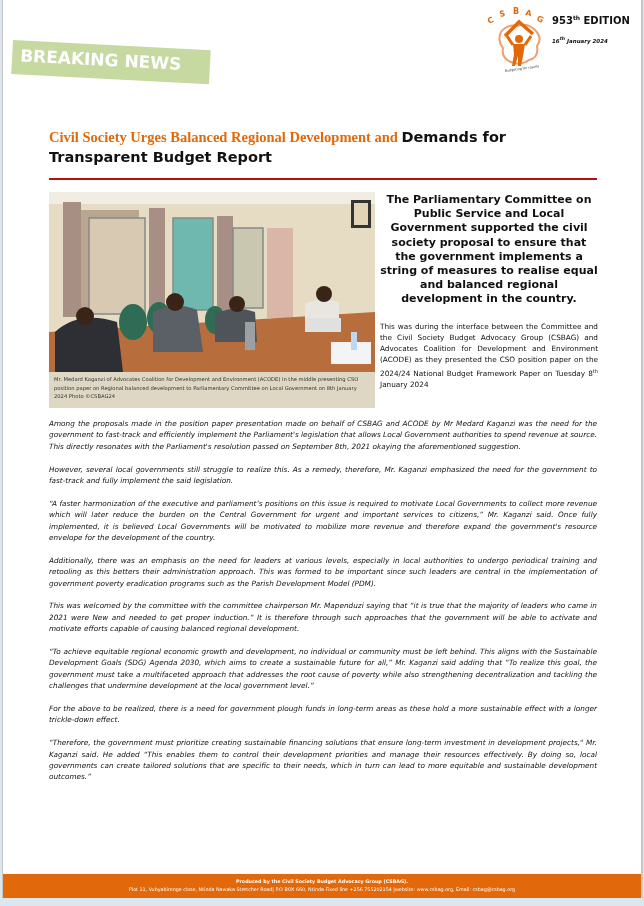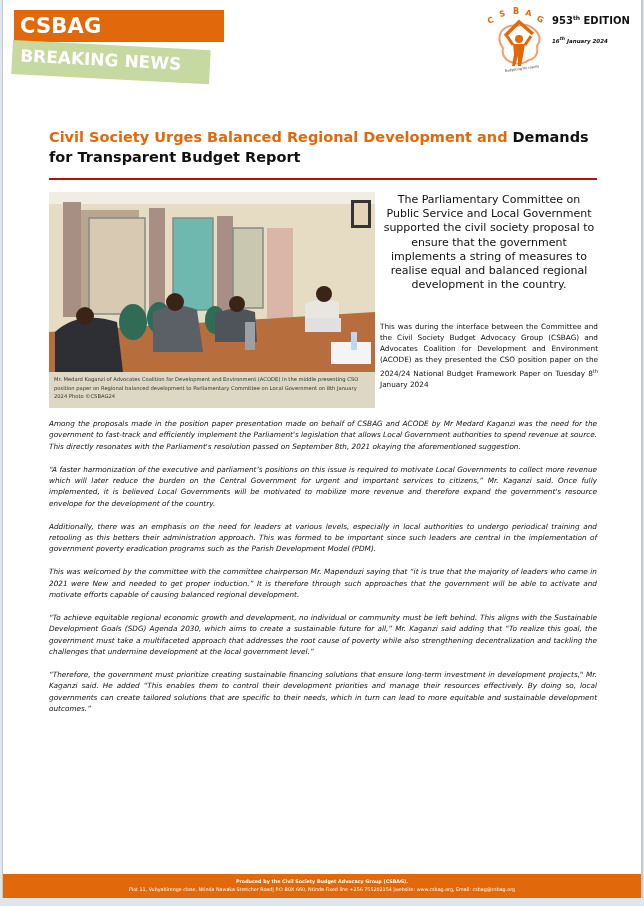--- a/index.html
+++ b/index.html
@@ -31,36 +31,36 @@
     position: absolute; left: 549px; top: 14px; font-size: 10px; font-weight: bold; color: #111;
   }
   .edition sup { font-size: 6px; }
   .date {
     position: absolute; left: 549px; top: 36px; font-size: 5.5px; font-weight: bold; font-style: italic; color: #111;
   }
   .headline {
     position: absolute; left: 46px; top: 127px; width: 550px;
     font-size: 14.5px; font-weight: bold; line-height: 20px; color: #111;
   }
-  .headline .orange { color: #e2690b; }
+  .headline .orange { color: #e2690b; font-family: Liberation Serif, serif; }
   .rule {
     position: absolute; left: 46px; top: 178px; width: 548px; height: 2px; background: #b80f0f;
   }
   .photo {
     position: absolute; left: 46px; top: 192px; width: 326px; height: 180px; overflow: hidden;
     background: #d9cfb6;
   }
   .caption {
     position: absolute; left: 46px; top: 372px; width: 326px; height: 36px;
     background: #ddd7c4; color: #333; font-size: 5.2px; line-height: 8.5px;
     padding: 3px 5px; box-sizing: border-box;
   }
   .lead {
     position: absolute; left: 377px; top: 193px; width: 218px;
-    text-align: center; font-weight: normal; font-size: 11px; line-height: 14.2px; color: #111;
+    text-align: center; font-weight: bold; font-size: 11px; line-height: 14.2px; color: #111;
   }
   .intro {
     position: absolute; left: 377px; top: 322px; width: 218px;
     font-size: 7.3px; line-height: 10.9px; color: #111; text-align: justify;
   }
   .intro sup { font-size: 5px; }
   .body {
     position: absolute; left: 46px; top: 418px; width: 548px;
     font-size: 7.3px; line-height: 11.4px; color: #111; text-align: justify; font-style: italic;
   }
@@ -70,21 +70,20 @@
     background: #e2690b; color: #fff; text-align: center; font-size: 4.8px; line-height: 8px;
     padding-top: 4px; box-sizing: border-box;
   }
   .footer .l1 { font-weight: bold; }
 </style>
 </head>
 <body>
 
 <div class="page">
 
-  <div class="brand-bar">CSBAG</div>
   <div class="breaking">BREAKING NEWS</div>
 
   <div class="logo">
     <svg width="76" height="68" viewBox="0 0 76 68">
       <g fill="#e2690b" font-family="DejaVu Sans, sans-serif" font-size="8" font-weight="bold">
         <text x="6" y="18" transform="rotate(-25 6 18)">C</text>
         <text x="17" y="11" transform="rotate(-12 17 11)">S</text>
         <text x="30" y="8">B</text>
         <text x="42" y="9" transform="rotate(12 42 9)">A</text>
         <text x="53" y="14" transform="rotate(28 53 14)">G</text>
@@ -136,24 +135,26 @@
       <rect x="302" y="140" width="6" height="18" fill="#bcd7ef"></rect>
     </svg>
   </div>
   <div class="caption">Mr. Medard Kaganzi of Advocates Coalition for Development and Environment (ACODE) in the middle presenting CSO position paper on Regional balanced development to Parliamentary Committee on Local Government on 8th January 2024 Photo ©CSBAG24</div>
 
   <div class="lead">The Parliamentary Committee on Public Service and Local Government supported the civil society proposal to ensure that the government implements a string of measures to realise equal and balanced regional development in the country.</div>
   <div class="intro"><span>This was during the interface between the Committee and the Civil Society Budget Advocacy Group (CSBAG) and Advocates Coalition for Development and Environment (ACODE) as they presented the CSO position paper on the 2024/24 National Budget Framework Paper on Tuesday 8</span><sup>th</sup><span> January 2024</span></div>
 
   <div class="body">
     <p>Among the proposals made in the position paper presentation made on behalf of CSBAG and ACODE by Mr Medard Kaganzi was the need for the government to fast-track and efficiently implement the Parliament's legislation that allows Local Government authorities to spend revenue at source. This directly resonates with the Parliament's resolution passed on September 8th, 2021 okaying the aforementioned suggestion.</p>
+    <p>However, several local governments still struggle to realize this. As a remedy, therefore, Mr. Kaganzi emphasized the need for the government to fast-track and fully implement the said legislation.</p>
     <p>“A faster harmonization of the executive and parliament’s positions on this issue is required to motivate Local Governments to collect more revenue which will later reduce the burden on the Central Government for urgent and important services to citizens,” Mr. Kaganzi said. Once fully implemented, it is believed Local Governments will be motivated to mobilize more revenue and therefore expand the government's resource envelope for the development of the country.</p>
     <p>Additionally, there was an emphasis on the need for leaders at various levels, especially in local authorities to undergo periodical training and retooling as this betters their administration approach. This was formed to be important since such leaders are central in the implementation of government poverty eradication programs such as the Parish Development Model (PDM).</p>
     <p>This was welcomed by the committee with the committee chairperson Mr. Mapenduzi saying that “it is true that the majority of leaders who came in 2021 were New and needed to get proper induction.” It is therefore through such approaches that the government will be able to activate and motivate efforts capable of causing balanced regional development.</p>
     <p>“To achieve equitable regional economic growth and development, no individual or community must be left behind. This aligns with the Sustainable Development Goals (SDG) Agenda 2030, which aims to create a sustainable future for all,” Mr. Kaganzi said adding that “To realize this goal, the government must take a multifaceted approach that addresses the root cause of poverty while also strengthening decentralization and tackling the challenges that undermine development at the local government level.”</p>
+    <p>For the above to be realized, there is a need for government plough funds in long-term areas as these hold a more sustainable effect with a longer trickle-down effect.</p>
     <p>“Therefore, the government must prioritize creating sustainable financing solutions that ensure long-term investment in development projects," Mr. Kaganzi said. He added “This enables them to control their development priorities and manage their resources effectively. By doing so, local governments can create tailored solutions that are specific to their needs, which in turn can lead to more equitable and sustainable development outcomes.”</p>
   </div>
 
   <div class="footer">
     <div class="l1">Produced by the Civil Society Budget Advocacy Group (CSBAG).</div>
     <div>Plot 11, Vubyabirenge close, Ntinda Nawaka Stretcher Road| P.O BOX 660, Ntinda Fixed line +256 755202154 |website: www.csbag.org, Email: csbag@csbag.org</div>
   </div>
 </div>
 
 </body></html>

